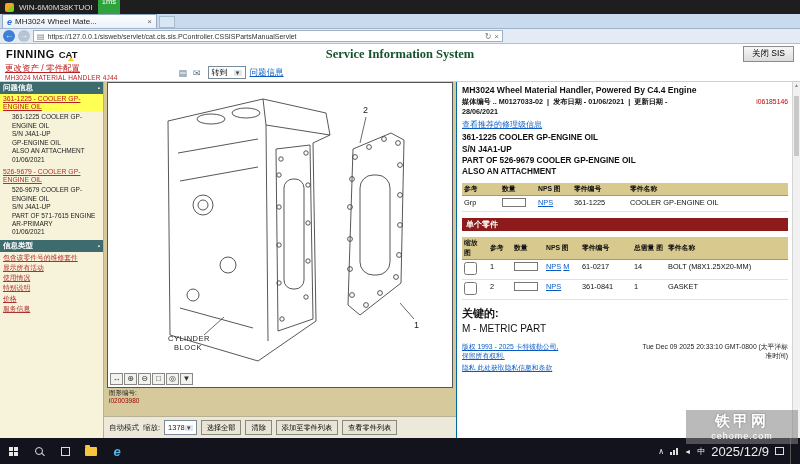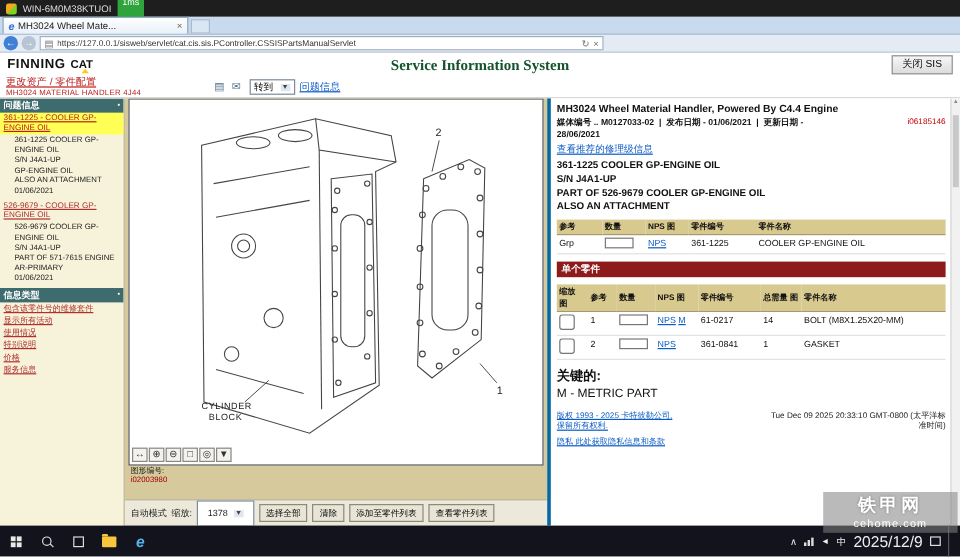--- a/index.html
+++ b/index.html
@@ -64,26 +64,26 @@
   .center { flex:1; background:#d6c99c; display:flex; flex-direction:column; overflow:hidden; }
   .center-tabstrip { height:15px; padding:1px 0 0 3px; }
   .graphic-tab { display:inline-block; background:#ece8dc; border:1px solid #8a8a7a; font-size:7.5px; padding:0 6px; height:13px; line-height:12px; }
   .graphic-box { margin:0 3px; background:#fff; border:1px solid #555; height:306px; position:relative; }
   .graphic-box svg { display:block; width:100%; height:100%; }
   .zoom-toolbar { position:absolute; left:2px; bottom:2px; display:flex; gap:1px; }
   .zoom-btn { width:13px; height:12px; background:#f4f2ec; border:1px solid #888; font-size:8px; line-height:10px; text-align:center; color:#333; }
   .img-no { font-size:6.5px; color:#222; padding:1px 0 0 5px; line-height:1.2; }
   .img-no-val { color:#a00000; }
   .bottom-strip { height:22px; margin-top:auto; background:#ece9da; border-top:1px solid #b8b094; display:flex; align-items:center; gap:4px; padding:0 5px; font-size:7.5px; color:#222; }
-  .mini-select { display:flex; align-items:center; gap:5px; height:22px; border:1px solid #7a8a99; background:#fff; padding:0 8px; font-size:7.5px; }
+  .mini-select { display:flex; align-items:center; gap:0; height:15px; border:1px solid #7a8a99; background:#fff; padding:0 3px; font-size:7.5px; }
   .mini-select .arr { font-size:6px; color:#444; background:#dfe6ee; padding:0 1px; }
   .strip-btn { height:15px; background:#e8e4d6; border:1px solid #8a8a7a; font-size:7.2px; padding:0 5px; }
 
   
-  .right-panel { width:344px; background:#fff; border-left:3px solid #0369a1; padding:3px 12px 3px 5px; font-size:8px; color:#111; position:relative; overflow:hidden; }
+  .right-panel { width:344px; background:#fff; border-left:1px solid #0369a1; padding:3px 12px 3px 5px; font-size:8px; color:#111; position:relative; overflow:hidden; }
   .panel-title { font-weight:bold; font-size:8.6px; }
   .meta { font-weight:bold; font-size:7.2px; margin-top:2px; line-height:1.35; }
   .doc-id { float:right; color:#c00000; font-weight:normal; font-size:6.8px; }
   .sep { margin:0 4px; }
   .repair-link { display:inline-block; color:#0b5bc4; text-decoration:underline; font-size:8px; margin-top:3px; }
   .part-heading { font-weight:bold; font-size:8.2px; line-height:1.35; margin-top:2px; white-space:pre-line; }
   table.ptable { border-collapse:collapse; width:100%; margin-top:6px; table-layout:fixed; }
   .tbl-caption { background:#8e1b1b; color:#fff; font-weight:bold; font-size:8px; padding:1px 4px; margin-top:6px; }
   table.ptable th { background:#d8c98e; font-size:6.8px; font-weight:bold; text-align:left; padding:1px 2px; border-bottom:1px solid #a89a68; }
   table.ptable td { font-size:7.4px; padding:2px 2px; border-bottom:1px solid #e2e2e2; vertical-align:top; }

